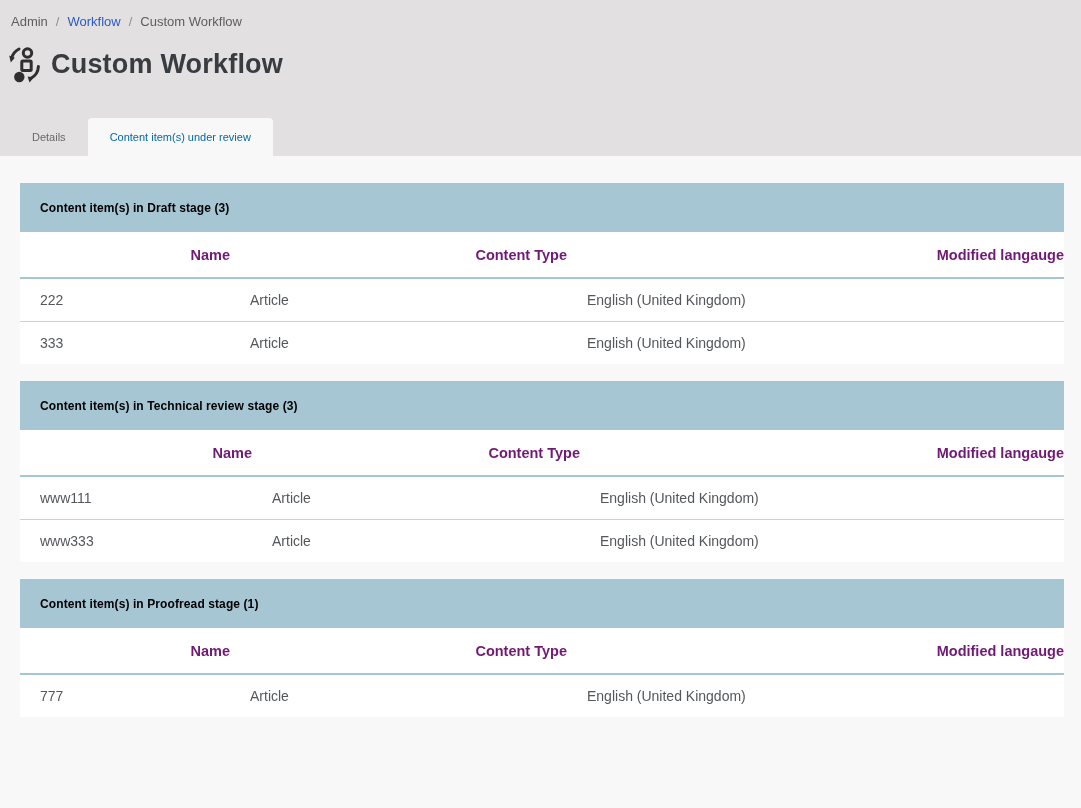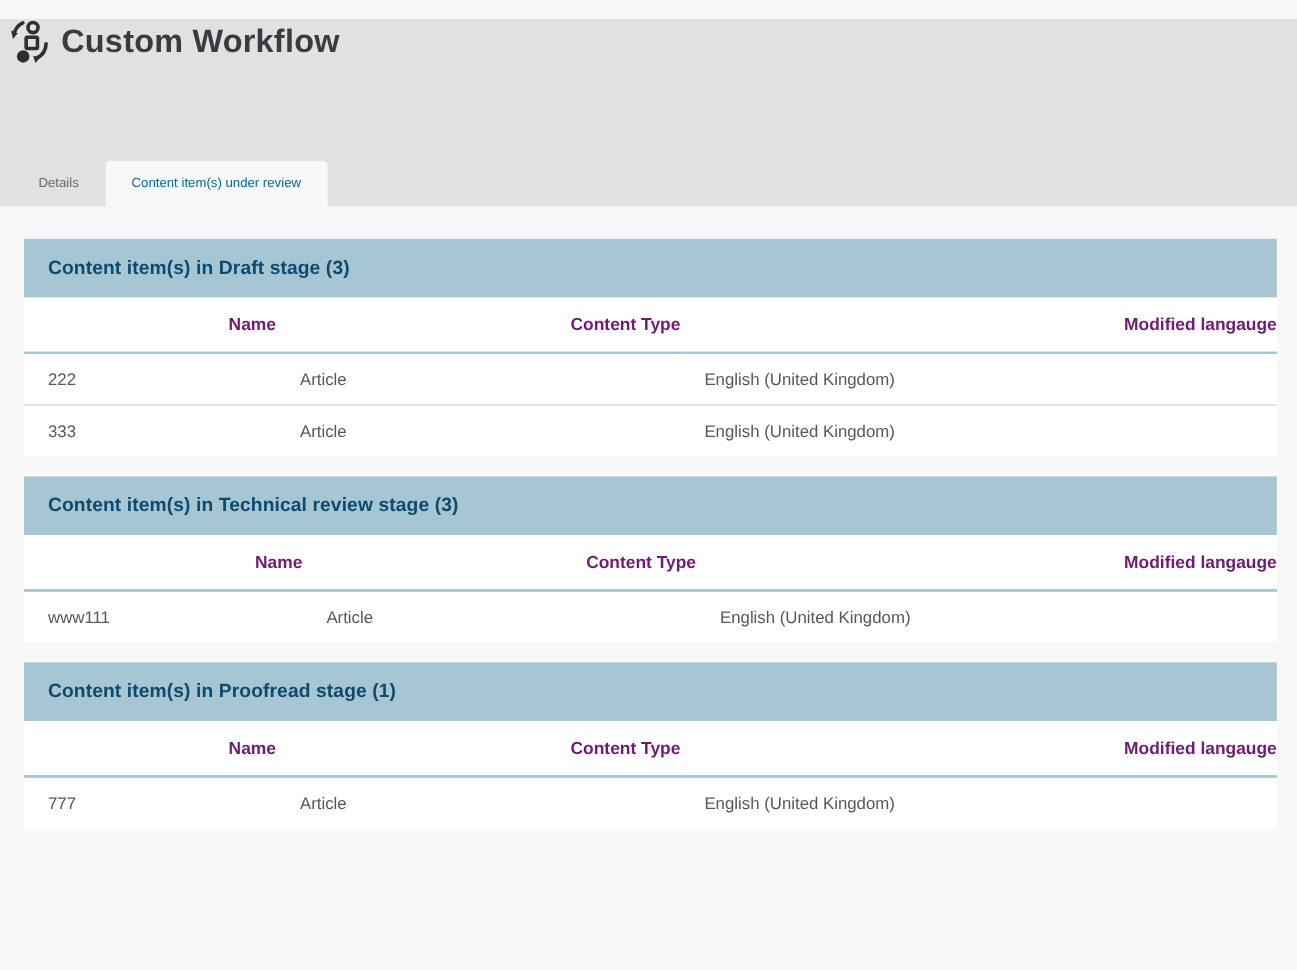--- a/index.html
+++ b/index.html
@@ -24,36 +24,37 @@
   .wf-icon{display:inline-flex;width:34px;height:37px;flex:0 0 auto;}
   .page-title{margin:0 0 0 9px;font-size:27px;font-weight:bold;color:#383c40;letter-spacing:.2px;}
   .tabs{position:absolute;left:10px;bottom:0;display:flex;}
   .tab{height:38px;line-height:38px;padding:0 22px;font-size:11px;color:#68696b;
        border-radius:4px 4px 0 0;cursor:pointer;white-space:nowrap;}
   .tab.active{background:var(--panel-gray);color:#0369a1;}
   .panel{padding:27px 17px 0 20px;}
   .stage-section{margin-bottom:17px;}
   .stage-header{height:49px;display:flex;align-items:center;padding-left:20px;
                 background:var(--accent-blue);}
-  .stage-title{font-size:16px;font-weight:bold;color:#0c4a6e;letter-spacing:.1px;}
+  .stage-title{font-size:12px;font-weight:bold;color:#000000;letter-spacing:.1px;}
   .stage-table{width:100%;border-collapse:collapse;table-layout:fixed;background:#ffffff;}
   .stage-table th{height:46px;text-align:right;padding:0 0 0 20px;font-size:14.5px;
                   font-weight:bold;color:#701a75;border-bottom:2px solid var(--accent-blue);}
   .stage-table td{height:43px;padding:0 0 0 20px;font-size:14px;color:#54575b;
                   white-space:nowrap;overflow:hidden;}
   .stage-table tbody tr + tr td{border-top:1px solid #bfd6e0;}
   .stage-table col.c1{width:210px;}
   .stage-table col.c2{width:337px;}
   .sec-1 .stage-table col.c1{width:232px;}
   .sec-1 .stage-table col.c2{width:328px;}
 </style>
 </head>
 <body>
 
 <div class="band">
+  <div class="breadcrumb" id="breadcrumb"><span class="crumb">Admin</span><span class="crumb-sep">/</span><a class="crumb crumb-link" href="#">Workflow</a><span class="crumb-sep">/</span><span class="crumb">Custom Workflow</span></div>
   <div class="title-row">
     <span class="wf-icon">
       <svg viewBox="0 0 34 37" width="34" height="37" xmlns="http://www.w3.org/2000/svg">
         <g fill="none" stroke="#2f2f2f" stroke-width="3" stroke-linecap="round">
           <path d="M 11 3 A 14 14 0 0 0 3.6 12.5"></path>
           <path d="M 30.4 20.5 A 14 14 0 0 1 22.5 32.5"></path>
           <circle cx="19.5" cy="7" r="4.2"></circle>
           <rect x="13.8" y="15" width="9.4" height="9.4" rx="1"></rect>
         </g>
         <polygon points="1.2,9.5 6.8,11.8 2.8,16.4" fill="#2f2f2f"></polygon>
@@ -118,20 +119,25 @@
             <th>Content Type</th>
             <th>Modified langauge</th>
           </tr>
         </thead>
       <tbody>
           <tr>
             <td>www111</td>
             <td>Article</td>
             <td>English (United Kingdom)</td>
           </tr>
+          <tr>
+            <td>www333</td>
+            <td>Article</td>
+            <td>English (United Kingdom)</td>
+          </tr>
         </tbody>
     </table>
   </section>
 
   <section class="stage-section sec-2">
     <div class="stage-header">
       <span class="stage-title">Content item(s) in Proofread stage (1)</span>
     </div>
     <table class="stage-table">
       <colgroup>

